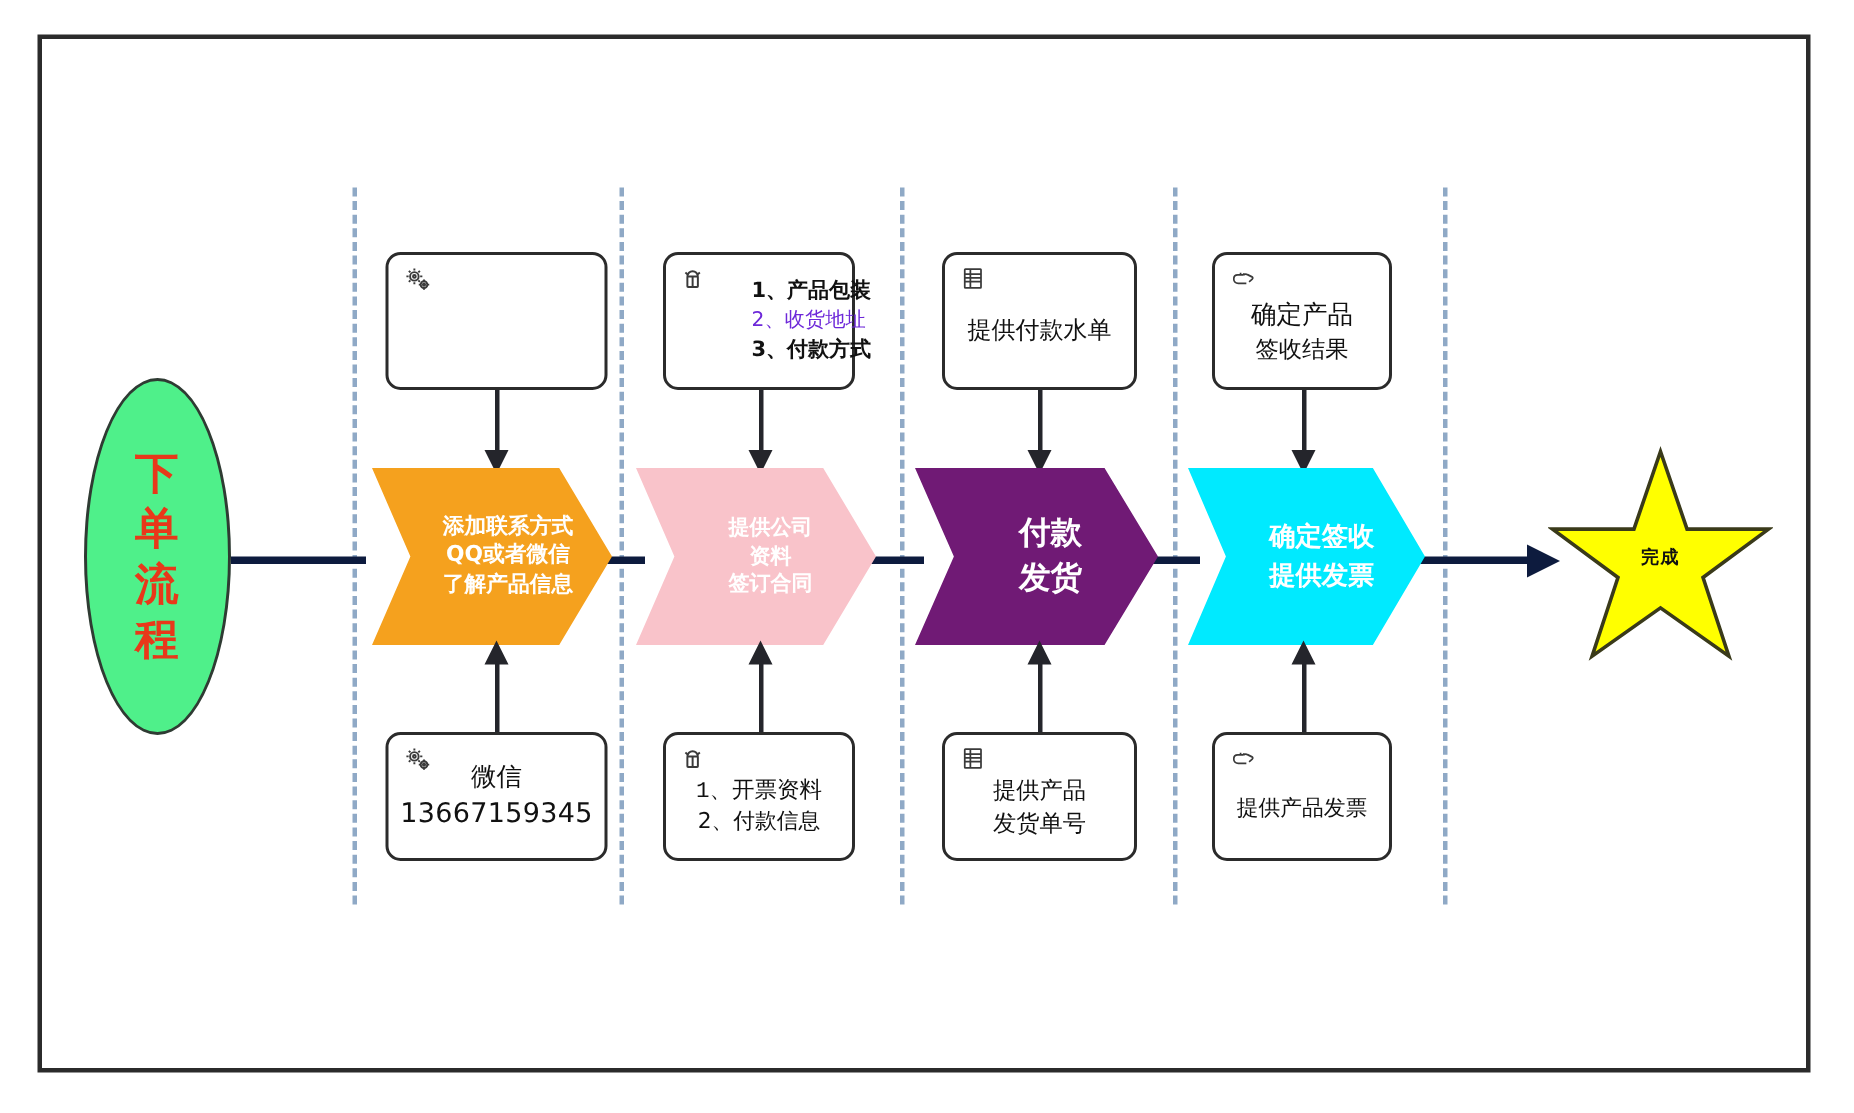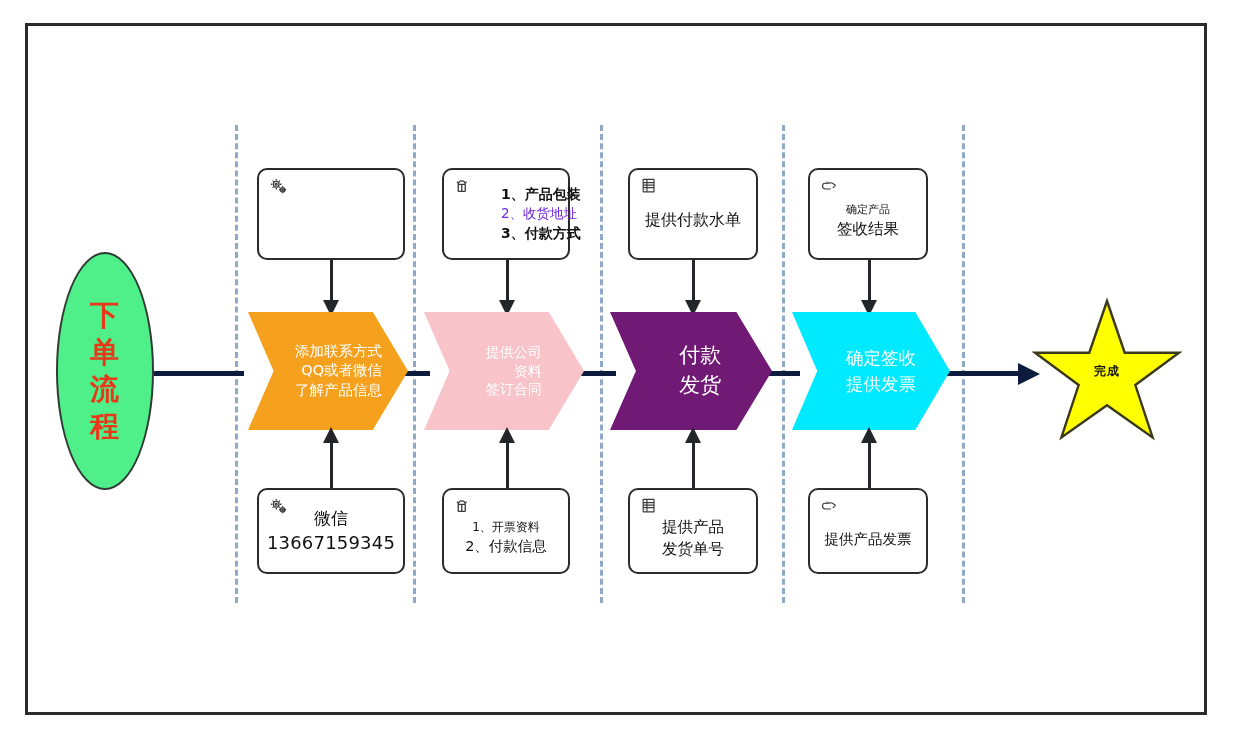--- a/index.html
+++ b/index.html
@@ -84,23 +84,23 @@
   
   .chevron {
     position: absolute;
     display: flex;
     align-items: center;
     justify-content: center;
     -webkit-clip-path: polygon(0% 0%, 78% 0%, 100% 50%, 78% 100%, 0% 100%, 16% 50%);
     clip-path: polygon(0% 0%, 78% 0%, 100% 50%, 78% 100%, 0% 100%, 16% 50%);
   }
   .chevron-text {
-    text-align: right;
+    text-align: center;
     color: #ffffff;
-    font-weight: normal;
+    font-weight: bold;
     line-height: 1.33;
     transform: translateX(3%);
     margin-left: 16px;
   }
   .chevron-line { white-space: nowrap; }
 
   
   #start-ellipse {
     position: absolute;
     left: 56px;
@@ -283,21 +283,21 @@
   <div class="note-box" style="left:442px; top:488px; width:128px; height:86px;">
     <span class="note-icon">
       <svg viewBox="0 0 24 24" width="21" height="21" fill="none" stroke="#3a3a3a" stroke-width="1.5">
         <path d="M6 9.5a4 4 0 0 1 8 0"></path>
         <rect x="6" y="9.5" width="8" height="8" rx="0.6"></rect>
         <path d="M10 9.5v8"></path>
         <path d="M4.5 6.5l1.6 1.4M15.5 6.5l-1.6 1.4"></path>
       </svg>
     </span>
     <div class="note-lines" style="padding-top:14px;">
-      <div class="note-line" style="font-size:12px;">1、开票资料</div>
+      <div class="note-line" style="font-size:15px;font-family:Liberation Mono, monospace;">1、开票资料</div>
       <div class="note-line" style="font-size:14.5px;">2、付款信息</div>
     </div>
   </div>
 
   <div class="note-box" style="left:628px; top:168px; width:130px; height:92px;">
     <span class="note-icon">
       <svg viewBox="0 0 24 24" width="20" height="20" fill="none" stroke="#3a3a3a" stroke-width="1.4">
         <rect x="5" y="4" width="13" height="15" rx="0.5"></rect>
         <path d="M5 8h13M5 11h13M5 14h13M9.5 4v15"></path>
       </svg>
@@ -336,21 +336,21 @@
   <div class="note-box" style="left:808px; top:168px; width:120px; height:92px;">
     <span class="note-icon">
       <svg viewBox="0 0 24 24" width="21" height="21" fill="none" stroke="#3a3a3a" stroke-width="1.3">
         <path d="M4 11.5c0-2 1.4-3.2 3.1-3.2h4.3"></path>
         <path d="M11.4 8.3c.9-.6 2.2-.7 3.1-.2l3.4 1.7c.7.4.8 1.2.2 1.7l-2.4 2.1"></path>
         <path d="M4 11.5c0 1.9 1.5 3.3 3.4 3.3h6.2"></path>
         <path d="M9.2 8.3V6.6M11.6 8.6V7.1"></path>
       </svg>
     </span>
     <div class="note-lines" style="padding-top:14px;">
-      <div class="note-line" style="font-size:11px;">确定产品</div>
+      <div class="note-line" style="font-size:17px;">确定产品</div>
       <div class="note-line" style="font-size:15.5px;">签收结果</div>
     </div>
   </div>
 
   <div class="conn conn-v" style="left:868px; top:260px; height:44px;"></div>
   <div class="arrow-down" style="left:861px; top:300px;"></div>
 
   <div class="chevron" style="left:792px; top:312px; width:158px; height:118px; background:#00eaff;">
     <div class="chevron-text" style="font-size:17.5px; line-height:1.5;">
       <div class="chevron-line">确定签收</div>

